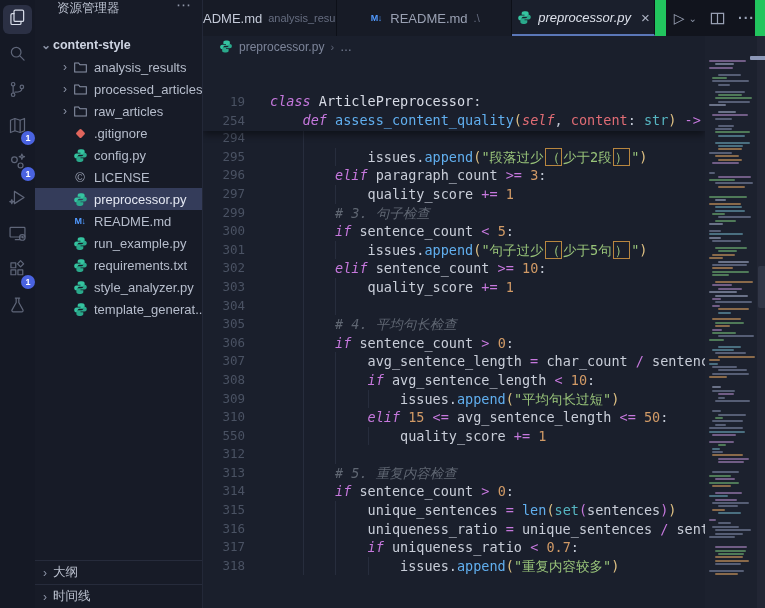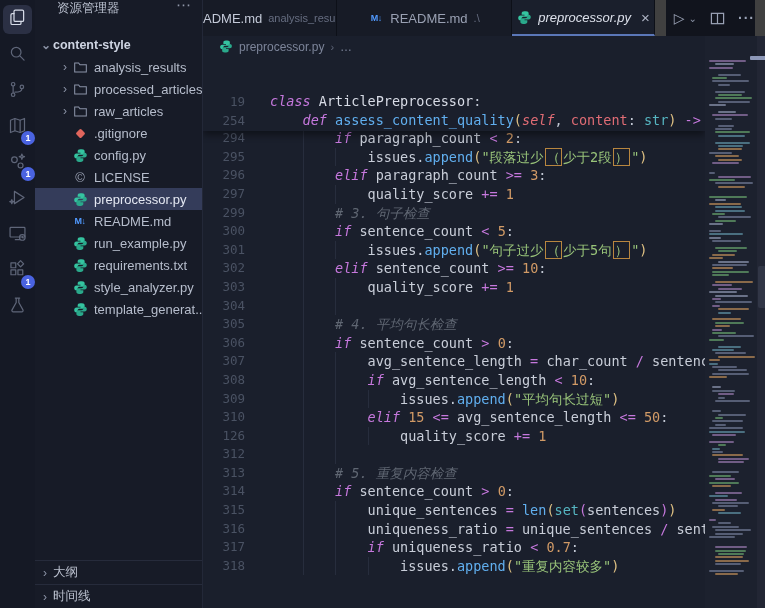--- a/index.html
+++ b/index.html
@@ -35,21 +35,21 @@
   .tree-row.root{font-weight:bold;color:#ced4e2;font-size:12.5px;}
   .md-glyph{color:var(--c-md,#519aff);font-weight:bold;font-size:9px;letter-spacing:-.5px;}
   .lic-glyph{color:#9aa1b3;font-size:13px;}
   .sb-sections{flex:none;}
   .sb-section{height:23px;border-top:1px solid #262b3b;display:flex;align-items:center;
               font-size:12.5px;color:#bcc2d0;cursor:pointer;}
   .sb-section .twist{width:16px;text-align:center;color:#8a92a5;font-size:12px;margin-left:2px;}
 
   
   .main{flex:1;display:flex;flex-direction:column;min-width:0;background:#1a1f2c;}
-  .tabbar{height:36px;background:#404040;display:flex;flex:none;position:relative;}
+  .tabbar{height:36px;background:#22c55e;display:flex;flex:none;position:relative;}
   .tab{height:36px;box-sizing:border-box;border-right:1px solid #0d1018;display:flex;
        align-items:center;justify-content:center;gap:6px;background:#171b26;cursor:pointer;
        overflow:hidden;flex:none;}
   .tab .t-label{font-size:13px;color:#9aa1b3;white-space:nowrap;}
   .tab .t-desc{font-size:11px;color:#666d80;white-space:nowrap;}
   .tab.first .t-label{color:#c4cad8;}
   .tab.active{background:#1a1f2c;border-bottom:2px solid var(--c-accent,#5b77b8);}
   .tab.active .t-label{color:#dde1eb;font-style:italic;}
   .tab .t-close{color:#aeb4c4;font-size:15px;margin-left:4px;cursor:pointer;line-height:1;}
   .tab .ticon{width:16px;height:16px;display:flex;align-items:center;justify-content:center;flex:none;}
@@ -344,37 +344,37 @@
               </svg>
             </span>
             <span>preprocessor.py</span>
             <span class="bc-sep">›</span>
             <span>…</span>
           </div>
         <div class="editor">
           <div class="lines" id="codelines">
               <div class="code-line"><span class="line-num">460</span><span class="iguide" style="left: 99.52px;"></span><span class="iguide" style="left: 132.04px;"></span><span class="iguide" style="left: 164.56px;"></span><span style="white-space: pre;">                <span class="tk-var">quality_score</span><span class="tk-op"> += </span><span class="tk-num">1</span></span></div>
               <div class="code-line"><span class="line-num">292</span><span class="iguide" style="left: 99.52px;"></span><span class="iguide" style="left: 132.04px;"></span><span style="white-space: pre;"></span></div>
-              <div class="code-line"><span class="line-num">294</span><span class="iguide" style="left: 99.52px;"></span><span style="white-space: pre;">        <span class="tk-kw">if</span><span class="tk-pt"> </span><span class="tk-var">paragraph_count</span><span class="tk-op"> &lt; </span><span class="tk-num">2</span><span class="tk-pt">:</span></span></div>
+              <div class="code-line"><span class="line-num">294</span><span class="iguide" style="left: 99.52px;"></span></div>
               <div class="code-line"><span class="line-num">295</span><span class="iguide" style="left: 99.52px;"></span><span class="iguide" style="left: 132.04px;"></span><span style="white-space: pre;">            <span class="tk-var">issues</span><span class="tk-pt">.</span><span class="tk-fn">append</span><span class="tk-pg">(</span><span class="tk-str">"段落过少</span><span class="tk-box">（</span><span class="tk-str">少于2段</span><span class="tk-box">）</span><span class="tk-str">"</span><span class="tk-pg">)</span></span></div>
               <div class="code-line"><span class="line-num">296</span><span class="iguide" style="left: 99.52px;"></span><span style="white-space: pre;">        <span class="tk-kw">elif</span><span class="tk-pt"> </span><span class="tk-var">paragraph_count</span><span class="tk-op"> &gt;= </span><span class="tk-num">3</span><span class="tk-pt">:</span></span></div>
               <div class="code-line"><span class="line-num">297</span><span class="iguide" style="left: 99.52px;"></span><span class="iguide" style="left: 132.04px;"></span><span style="white-space: pre;">            <span class="tk-var">quality_score</span><span class="tk-op"> += </span><span class="tk-num">1</span></span></div>
               <div class="code-line"><span class="line-num">299</span><span class="iguide" style="left: 99.52px;"></span><span style="white-space: pre;">        <span class="tk-cmt"># 3. 句子检查</span></span></div>
               <div class="code-line"><span class="line-num">300</span><span class="iguide" style="left: 99.52px;"></span><span style="white-space: pre;">        <span class="tk-kw">if</span><span class="tk-pt"> </span><span class="tk-var">sentence_count</span><span class="tk-op"> &lt; </span><span class="tk-num">5</span><span class="tk-pt">:</span></span></div>
               <div class="code-line"><span class="line-num">301</span><span class="iguide" style="left: 99.52px;"></span><span class="iguide" style="left: 132.04px;"></span><span style="white-space: pre;">            <span class="tk-var">issues</span><span class="tk-pt">.</span><span class="tk-fn">append</span><span class="tk-pg">(</span><span class="tk-str">"句子过少</span><span class="tk-box">（</span><span class="tk-str">少于5句</span><span class="tk-box">）</span><span class="tk-str">"</span><span class="tk-pg">)</span></span></div>
               <div class="code-line"><span class="line-num">302</span><span class="iguide" style="left: 99.52px;"></span><span style="white-space: pre;">        <span class="tk-kw">elif</span><span class="tk-pt"> </span><span class="tk-var">sentence_count</span><span class="tk-op"> &gt;= </span><span class="tk-num">10</span><span class="tk-pt">:</span></span></div>
               <div class="code-line"><span class="line-num">303</span><span class="iguide" style="left: 99.52px;"></span><span class="iguide" style="left: 132.04px;"></span><span style="white-space: pre;">            <span class="tk-var">quality_score</span><span class="tk-op"> += </span><span class="tk-num">1</span></span></div>
               <div class="code-line"><span class="line-num">304</span><span class="iguide" style="left: 99.52px;"></span><span class="iguide" style="left: 132.04px;"></span><span style="white-space: pre;"></span></div>
               <div class="code-line"><span class="line-num">305</span><span class="iguide" style="left: 99.52px;"></span><span style="white-space: pre;">        <span class="tk-cmt"># 4. 平均句长检查</span></span></div>
               <div class="code-line"><span class="line-num">306</span><span class="iguide" style="left: 99.52px;"></span><span style="white-space: pre;">        <span class="tk-kw">if</span><span class="tk-pt"> </span><span class="tk-var">sentence_count</span><span class="tk-op"> &gt; </span><span class="tk-num">0</span><span class="tk-pt">:</span></span></div>
               <div class="code-line"><span class="line-num">307</span><span class="iguide" style="left: 99.52px;"></span><span class="iguide" style="left: 132.04px;"></span><span style="white-space: pre;">            <span class="tk-var">avg_sentence_length</span><span class="tk-op"> = </span><span class="tk-var">char_count</span><span class="tk-op"> / </span><span class="tk-var">sentence_count</span></span></div>
               <div class="code-line"><span class="line-num">308</span><span class="iguide" style="left: 99.52px;"></span><span class="iguide" style="left: 132.04px;"></span><span style="white-space: pre;">            <span class="tk-kw">if</span><span class="tk-pt"> </span><span class="tk-var">avg_sentence_length</span><span class="tk-op"> &lt; </span><span class="tk-num">10</span><span class="tk-pt">:</span></span></div>
               <div class="code-line"><span class="line-num">309</span><span class="iguide" style="left: 99.52px;"></span><span class="iguide" style="left: 132.04px;"></span><span class="iguide" style="left: 164.56px;"></span><span style="white-space: pre;">                <span class="tk-var">issues</span><span class="tk-pt">.</span><span class="tk-fn">append</span><span class="tk-pg">(</span><span class="tk-str">"平均句长过短"</span><span class="tk-pg">)</span></span></div>
               <div class="code-line"><span class="line-num">310</span><span class="iguide" style="left: 99.52px;"></span><span class="iguide" style="left: 132.04px;"></span><span style="white-space: pre;">            <span class="tk-kw">elif</span><span class="tk-pt"> </span><span class="tk-num">15</span><span class="tk-op"> &lt;= </span><span class="tk-var">avg_sentence_length</span><span class="tk-op"> &lt;= </span><span class="tk-num">50</span><span class="tk-pt">:</span></span></div>
-              <div class="code-line"><span class="line-num">126</span><span class="iguide" style="left: 99.52px;"></span><span class="iguide" style="left: 132.04px;"></span><span class="iguide" style="left: 164.56px;"></span><span style="white-space: pre;">                <span class="tk-var">quality_score</span><span class="tk-op"> += </span><span class="tk-num">1</span></span></div>
+              <div class="code-line"><span class="line-num">550</span><span class="iguide" style="left: 99.52px;"></span><span class="iguide" style="left: 132.04px;"></span><span class="iguide" style="left: 164.56px;"></span><span style="white-space: pre;">                <span class="tk-var">quality_score</span><span class="tk-op"> += </span><span class="tk-num">1</span></span></div>
               <div class="code-line"><span class="line-num">312</span><span class="iguide" style="left: 99.52px;"></span><span class="iguide" style="left: 132.04px;"></span><span style="white-space: pre;"></span></div>
               <div class="code-line"><span class="line-num">313</span><span class="iguide" style="left: 99.52px;"></span><span style="white-space: pre;">        <span class="tk-cmt"># 5. 重复内容检查</span></span></div>
               <div class="code-line"><span class="line-num">314</span><span class="iguide" style="left: 99.52px;"></span><span style="white-space: pre;">        <span class="tk-kw">if</span><span class="tk-pt"> </span><span class="tk-var">sentence_count</span><span class="tk-op"> &gt; </span><span class="tk-num">0</span><span class="tk-pt">:</span></span></div>
               <div class="code-line"><span class="line-num">315</span><span class="iguide" style="left: 99.52px;"></span><span class="iguide" style="left: 132.04px;"></span><span style="white-space: pre;">            <span class="tk-var">unique_sentences</span><span class="tk-op"> = </span><span class="tk-fn">len</span><span class="tk-pg">(</span><span class="tk-typ">set</span><span class="tk-pp">(</span><span class="tk-var">sentences</span><span class="tk-pp">)</span><span class="tk-pg">)</span></span></div>
               <div class="code-line"><span class="line-num">316</span><span class="iguide" style="left: 99.52px;"></span><span class="iguide" style="left: 132.04px;"></span><span style="white-space: pre;">            <span class="tk-var">uniqueness_ratio</span><span class="tk-op"> = </span><span class="tk-var">unique_sentences</span><span class="tk-op"> / </span><span class="tk-var">sentence_count</span></span></div>
               <div class="code-line"><span class="line-num">317</span><span class="iguide" style="left: 99.52px;"></span><span class="iguide" style="left: 132.04px;"></span><span style="white-space: pre;">            <span class="tk-kw">if</span><span class="tk-pt"> </span><span class="tk-var">uniqueness_ratio</span><span class="tk-op"> &lt; </span><span class="tk-num">0.7</span><span class="tk-pt">:</span></span></div>
               <div class="code-line"><span class="line-num">318</span><span class="iguide" style="left: 99.52px;"></span><span class="iguide" style="left: 132.04px;"></span><span class="iguide" style="left: 164.56px;"></span><span style="white-space: pre;">                <span class="tk-var">issues</span><span class="tk-pt">.</span><span class="tk-fn">append</span><span class="tk-pg">(</span><span class="tk-str">"重复内容较多"</span><span class="tk-pg">)</span></span></div>
             </div>
           <div class="sticky" id="sticky">
               <div class="code-line" style="height: 19px; line-height: 19px; margin-top: 35px;"><span class="line-num">19</span><span style="white-space: pre;"><span class="tk-kw">class</span><span class="tk-pt"> </span><span class="tk-cls">ArticlePreprocessor</span><span class="tk-pt">:</span></span></div>

